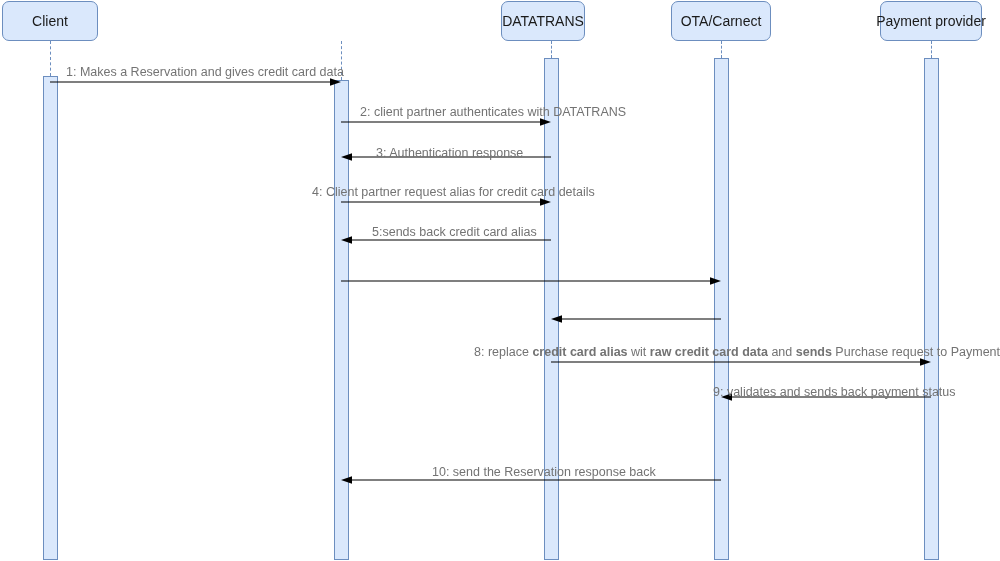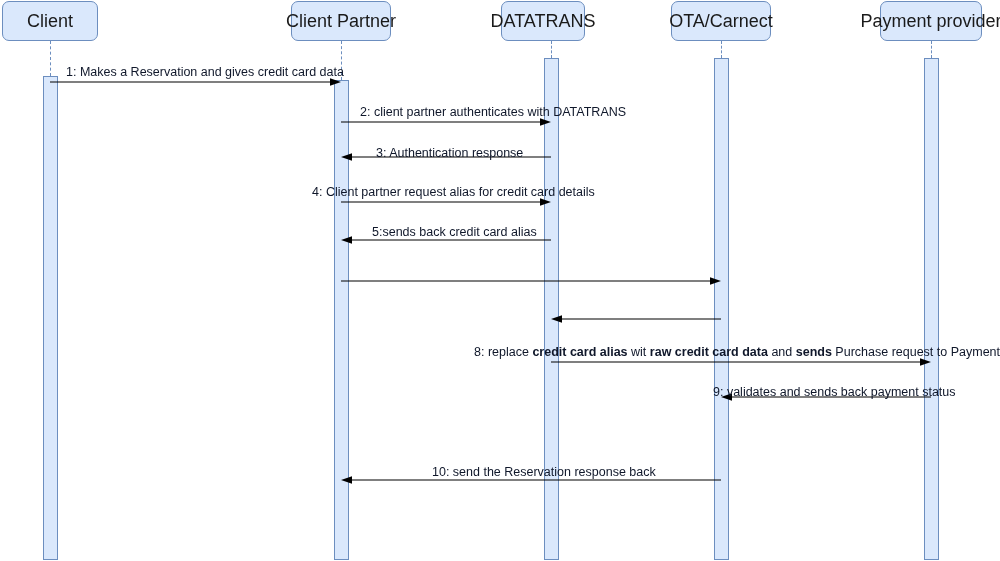--- a/index.html
+++ b/index.html
@@ -23,42 +23,42 @@
   }
   .lifeline-header {
     position: absolute;
     box-sizing: border-box;
     background: #dae8fc;
     border: 1px solid #6c8ebf;
     border-radius: 7px;
     display: flex;
     align-items: center;
     justify-content: center;
-    font-size: 18px;
+    font-size: 14px;
     color: #1a1a1a;
     height: 40px;
     top: 1px;
     white-space: nowrap;
   }
   .lifeline-dash {
     position: absolute;
     width: 0;
     border-left: 1px dashed #6c8ebf;
   }
   .activation {
     position: absolute;
     box-sizing: border-box;
     width: 15px;
     background: #dae8fc;
     border: 1px solid #6c8ebf;
   }
   .msg-label {
     position: absolute;
     font-size: 12.5px;
-    color: #0f172a;
+    color: #737373;
     white-space: nowrap;
     line-height: 14px;
   }
   .msg-label b {
     font-weight: bold;
   }
   .msg-arrow {
     position: absolute;
     height: 10px;
     pointer-events: none;
@@ -77,23 +77,20 @@
     <div class="lifeline-dash" style="left: 551px; top: 41px; height: 17px;"></div>
     <div class="lifeline-dash" style="left: 721px; top: 41px; height: 17px;"></div>
     <div class="lifeline-dash" style="left: 931px; top: 41px; height: 17px;"></div>
     <div class="activation" style="left: 43px; top: 76px; height: 484px;"></div>
     <div class="activation" style="left: 334px; top: 80px; height: 480px;"></div>
     <div class="activation" style="left: 544px; top: 58px; height: 502px;"></div>
     <div class="activation" style="left: 714px; top: 58px; height: 502px;"></div>
     <div class="activation" style="left: 924px; top: 58px; height: 502px;"></div>
     <div class="lifeline-header" style="left: 2px; width: 96px;">
       <span>Client</span>
-    </div>
-    <div class="lifeline-header" style="left: 291px; width: 100px;">
-      <span>Client Partner</span>
     </div>
     <div class="lifeline-header" style="left: 501px; width: 84px;">
       <span>DATATRANS</span>
     </div>
     <div class="lifeline-header" style="left: 880px; width: 102px;">
       <span>Payment provider</span>
     </div>
     <div class="lifeline-header" style="left: 671px; width: 100px;">
       <span>OTA/Carnect</span>
     </div>

